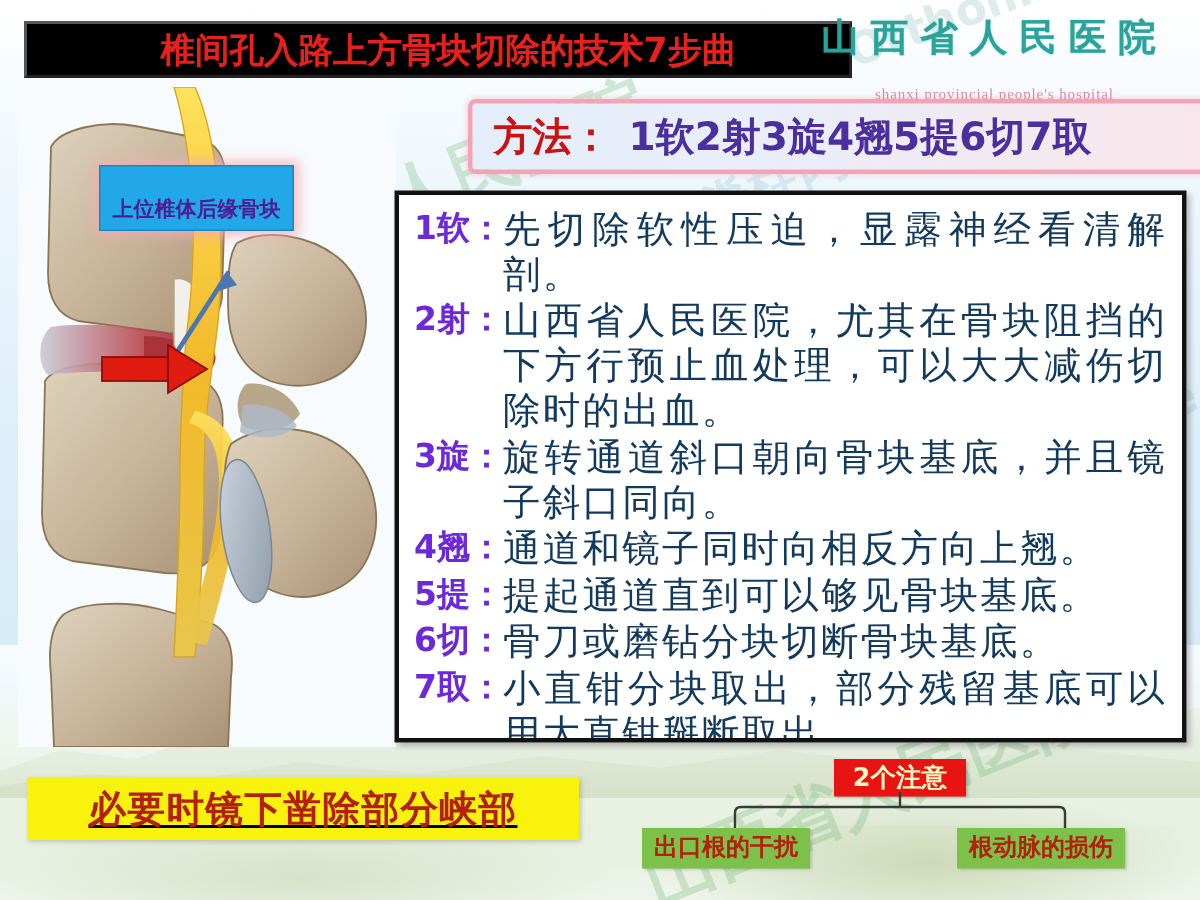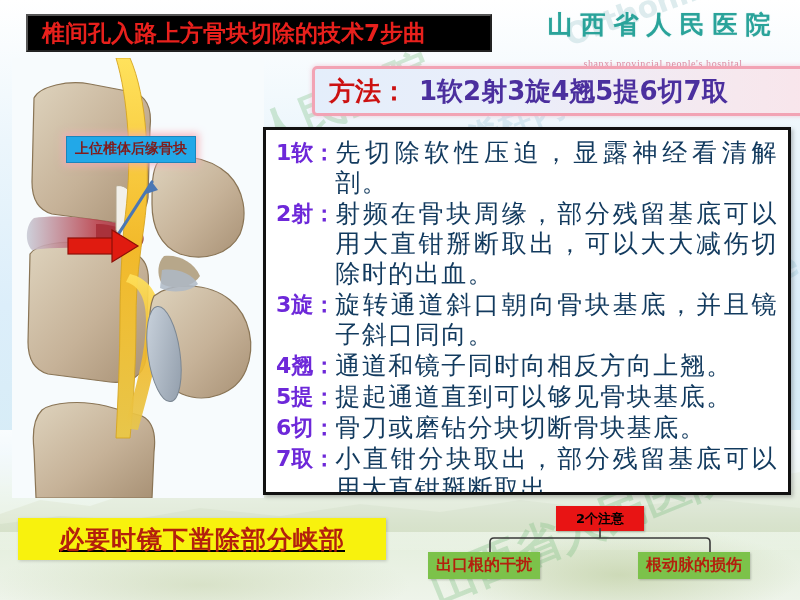--- a/index.html
+++ b/index.html
@@ -61,31 +61,32 @@
   .wm-a { left: 120px; top: 160px; font-size: 46px; transform: rotate(-22deg); }
   .wm-b { left: 30px;  top: 330px; font-size: 46px; transform: rotate(-22deg); }
   .wm-c { left: 420px; top: 560px; font-size: 46px; transform: rotate(-22deg); }
   .wm-d { left: 460px; top: 120px; font-size: 34px; transform: rotate(-22deg); color: rgba(150,195,215,0.30); }
   .wm-e { left: 600px; top: 320px; font-size: 34px; transform: rotate(-22deg); color: rgba(150,195,215,0.32); }
   .wm-f { left: 560px; top: 20px;  font-size: 30px; transform: rotate(-20deg); color: rgba(160,200,205,0.35); }
 
   
   #title-bar {
     position: absolute;
-    left: 26px; top: 14px;
-    width: 466px; height: 38px;
+    left: 16px; top: 14px;
+    width: 552px; height: 38px;
     background: #000000;
     border-top: 2px solid #555;
     border-left: 2px solid #555;
     border-right: 2px solid #222;
     border-bottom: 2px solid #222;
     box-sizing: border-box;
     display: flex;
     align-items: center;
     padding-left: 14px;
+    justify-content: center;
   }
   #title-text {
     color: #e8201c;
     font-size: 23px;
     font-weight: bold;
     letter-spacing: 0px;
     font-family: "DejaVu Sans", "Liberation Sans", sans-serif;
     white-space: nowrap;
   }
 
@@ -121,26 +122,26 @@
   
   #anatomy {
     position: absolute;
     left: 12px; top: 58px;
     width: 252px; height: 440px;
   }
   #anatomy svg { display: block; }
 
   #anatomy-label {
     position: absolute;
-    left: 66px; top: 136px;
+    left: 66px; top: 110px;
     background: #22a8e8;
     border: 1px solid #1a86bb;
     box-shadow: 0 0 7px 3px rgba(244,170,180,0.75);
-    padding: 3px 8px 4px 8px;
-    color: #7f1d1d;
+    padding: 20px 8px 4px 8px;
+    color: #4c1d95;
     font-size: 14px;
     font-weight: bold;
     white-space: nowrap;
     font-family: "DejaVu Sans", "Liberation Sans", sans-serif;
   }
 
   
   #method-box {
     position: absolute;
     left: 312px; top: 66px;
@@ -231,22 +232,22 @@
     position: absolute;
     left: 556px; top: 506px;
     width: 88px; height: 25px;
     background: #e81414;
     display: flex;
     align-items: center;
     justify-content: center;
     box-shadow: 1px 1px 2px rgba(0,0,0,0.25);
   }
   #caution-head-text {
-    color: #000000;
-    font-size: 13px;
+    color: #fef9c3;
+    font-size: 17px;
     font-weight: bold;
     white-space: nowrap;
     font-family: "DejaVu Sans", "Liberation Sans", sans-serif;
   }
   #caution-connector {
     position: absolute;
     left: 430px; top: 528px;
     width: 340px; height: 26px;
   }
   .caution-item {
@@ -369,21 +370,21 @@
     <span id="method-value">1软2射3旋4翘5提6切7取</span>
   </div>
 
   <div id="steps-box">
     <div class="step-row">
       <div class="step-key">1软：</div>
       <div class="step-text">先切除软性压迫，显露神经看清解剖。</div>
     </div>
     <div class="step-row">
       <div class="step-key">2射：</div>
-      <div class="step-text">射频在骨块周缘，部分残留基底可以用大直钳掰断取出，可以大大减伤切除时的出血。</div>
+      <div class="step-text">山西省人民医院，尤其在骨块阻挡的下方行预止血处理，可以大大减伤切除时的出血。</div>
     </div>
     <div class="step-row">
       <div class="step-key">3旋：</div>
       <div class="step-text">旋转通道斜口朝向骨块基底，并且镜子斜口同向。</div>
     </div>
     <div class="step-row">
       <div class="step-key">4翘：</div>
       <div class="step-text">通道和镜子同时向相反方向上翘。</div>
     </div>
     <div class="step-row">

